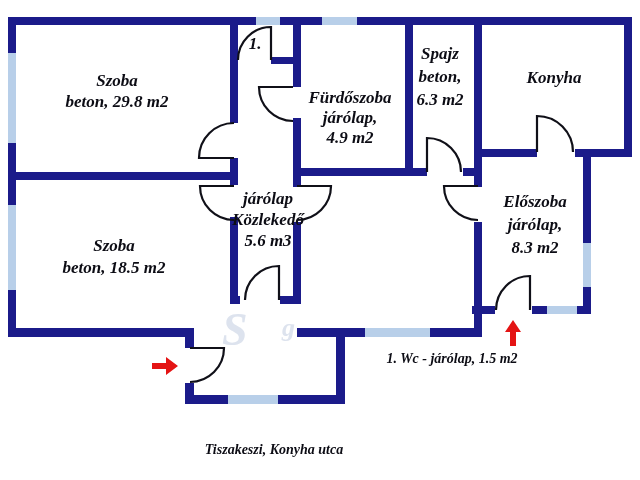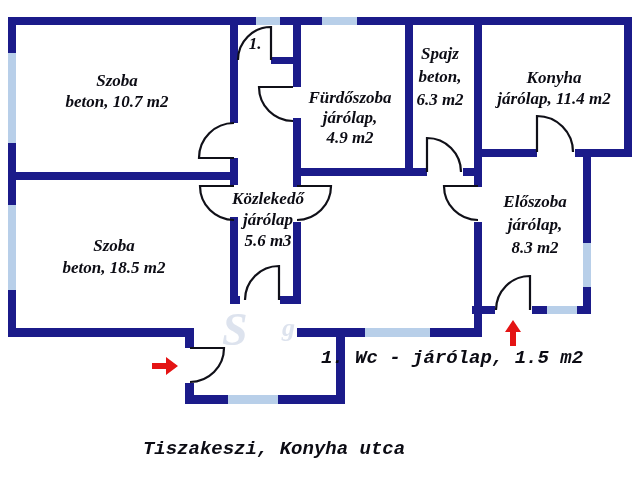--- a/index.html
+++ b/index.html
@@ -7,21 +7,21 @@
         font-family:"Liberation Serif",serif;}
   .plan svg{position:absolute;left:0;top:0;}
   .w{fill:var(--wall,#1b1b8a);}
   .win{fill:var(--window,#b8cfe9);}
   .door{stroke:#101018;stroke-width:2.2;fill:none;stroke-linecap:butt;}
   .arrow{fill:var(--arrow,#e41414);}
   .wm{fill:#dde3ee;font:italic 700 46px "Liberation Serif",serif;}
   .wm2{fill:#dde3ee;font:italic 700 26px "Liberation Serif",serif;}
   .lbl{position:absolute;transform:translateX(-50%);text-align:center;white-space:nowrap;
        font:italic 700 17px/21px "Liberation Serif",serif;color:var(--text,#0c0c14);}
-  .big{font-size:19px;line-height:23px;font-family:Liberation Mono, monospace;}
+  .big{font-size:14px;line-height:23px;}
   .lh19{line-height:20px;font-style:italic;} .lh22{line-height:22px;} .lh23{line-height:23px;}
 </style>
 </head>
 <body style="--wall: #1b1b8a; --window: #b8cfe9; --arrow: #e41414; --text: #0c0c14;">
 
 <div class="plan">
   <svg width="640" height="480" viewBox="0 0 640 480">
 
     <g>
       <text class="wm" x="222" y="345">S</text>
@@ -113,21 +113,21 @@
     <g>
       <polygon class="arrow" points="152,363 166,363 166,357 178,366 166,375 166,369 152,369"></polygon>
       <polygon class="arrow" points="513,320 521,332 516,332 516,346 510,346 510,332 505,332"></polygon>
     </g>
   </svg>
 
   <div class="lbl" style="left:255px;top:33px">1.</div>
 
   <div class="lbl" style="left:117px;top:70px">
     <div>Szoba</div>
-    <div>beton, 10.7 m2</div>
+    <div>beton, 29.8 m2</div>
   </div>
 
   <div class="lbl lh22" style="left:114px;top:235px">
     <div>Szoba</div>
     <div>beton, 18.5 m2</div>
   </div>
 
   <div class="lbl lh19" style="left:350px;top:88px">
     <div>Fürdőszoba</div>
     <div>járólap,</div>
@@ -135,26 +135,25 @@
   </div>
 
   <div class="lbl lh23" style="left:440px;top:42px">
     <div>Spajz</div>
     <div>beton,</div>
     <div>6.3 m2</div>
   </div>
 
   <div class="lbl" style="left:554px;top:67px">
     <div>Konyha</div>
-    <div>járólap, 11.4 m2</div>
   </div>
 
   <div class="lbl" style="left:268px;top:188px">
+    <div>járólap</div>
     <div>Közlekedő</div>
-    <div>járólap</div>
     <div>5.6 m3</div>
   </div>
 
 
   <div class="lbl lh23" style="left:535px;top:190px">
     <div>Előszoba</div>
     <div>járólap,</div>
     <div>8.3 m2</div>
   </div>
 

